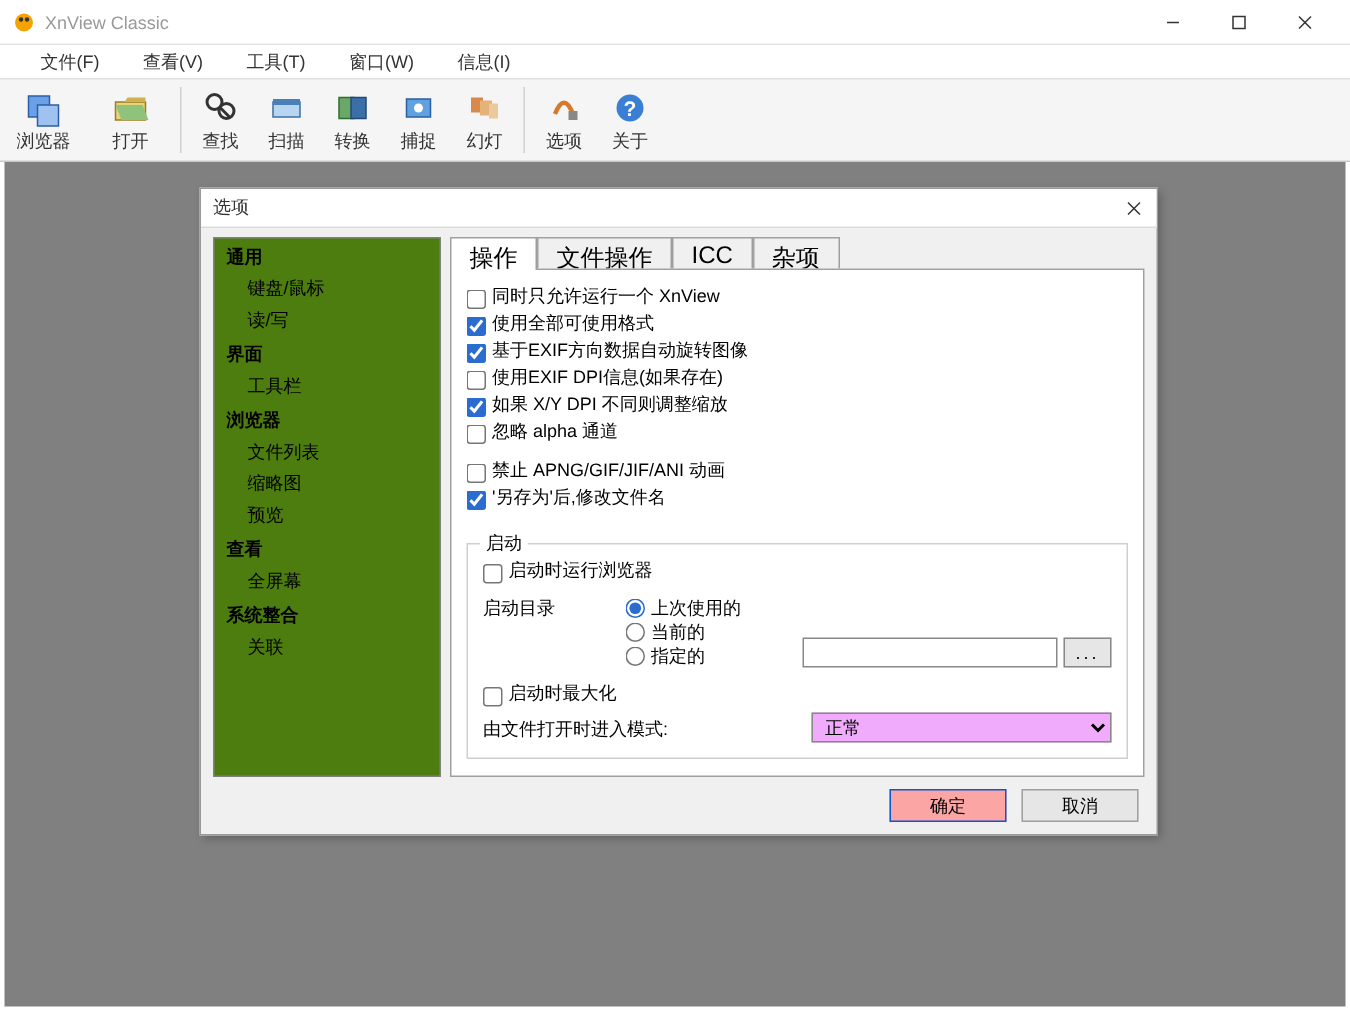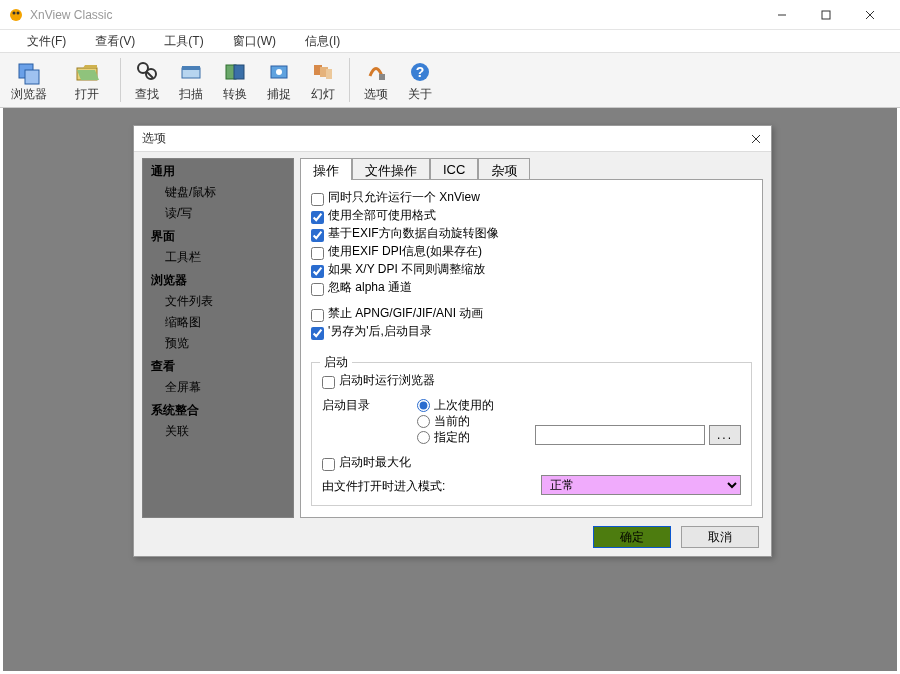--- a/index.html
+++ b/index.html
@@ -13,42 +13,42 @@
     .toolbar { height:56px; background:#f5f5f5; border-top:1px solid #e0e0e0; border-bottom:1px solid #cacaca; display:flex; align-items:center; }
     .tb-btn { display:flex; flex-direction:column; align-items:center; justify-content:center; width:44px; height:54px; font-size:12px; color:#333; cursor:default; }
     .tb-btn.big { width:58px; }
     .tb-ic { width:28px; height:28px; display:flex; align-items:center; justify-content:center; }
     .tb-sep { width:1px; height:44px; background:#d0d0d0; margin:0 4px; }
     .workspace { position:absolute; top:108px; left:3px; right:3px; bottom:3px; background:#808080; }
     .dialog { position:absolute; left:133px; top:125px; width:639px; height:432px; background:#f0f0f0; border:1px solid #9a9a9a; box-shadow:2px 2px 6px rgba(0,0,0,0.25); }
     .dlg-title { height:26px; background:#fff; display:flex; align-items:center; padding:0 8px; font-size:12px; color:#333; border-bottom:1px solid #dcdcdc; }
     .dlg-close { position:absolute; right:6px; top:4px; width:18px; height:18px; display:flex; align-items:center; justify-content:center; }
     .dlg-body { display:flex; padding:6px 8px 4px 8px; height:370px; }
-    .tree-pane { width:152px; height:100%; border:1px solid #828282; background:#737373; overflow:hidden; font-size:12px; }
+    .tree-pane { width:152px; height:100%; border:1px solid #828282; background:#4d7c0f; overflow:hidden; font-size:12px; }
     .tree-pane .hdr { font-weight:bold; padding:4px 8px 2px 8px; }
     .tree-pane .sub { padding:2px 8px 2px 22px; color:#000; }
     .right-pane { flex:1; margin-left:6px; display:flex; flex-direction:column; }
-    .tabs { height:22px; display:flex; font-size:13px; position:relative; }
+    .tabs { height:22px; display:flex; font-size:16px; position:relative; }
     .tab { padding:3px 12px 2px; border:1px solid #a0a0a0; border-bottom:none; background:#f0f0f0; margin-right:0; position:relative; }
     .tab.active { background:#fff; z-index:2; }
     .tab-content { flex:1; border:1px solid #a0a0a0; background:#fff; margin-top:-1px; padding:8px 10px; font-size:12px; position:relative; }
     .chk-row { display:flex; align-items:flex-end; height:18px; }
     .chk-row input { margin-right:4px; }
     .gap { height:8px; }
     .fieldset { border:1px solid #cfcfcf; margin-top:22px; padding:8px 10px 10px; position:relative; }
     .fieldset .legend { position:absolute; top:-9px; left:8px; background:#fff; padding:0 4px; font-size:12px; }
     .radiogrp { display:flex; flex-direction:column; margin-left:4px; }
     .radiogrp label { display:flex; align-items:center; font-size:12px; height:16px;padding-left:21px; }
     .radiogrp input { margin-right:4px; }
     .path-input { border:1px solid #888; height:20px; width:170px; background:#fff; }
     .browse-btn { width:32px; height:20px; border:1px solid #888; background:#e6e6e6; font-size:12px; display:flex; align-items:center; justify-content:center; letter-spacing:2px; }
     .mode-row { display:flex; align-items:flex-end; margin-top:4px; }
     .mode-sel { margin-left:auto; width:200px; height:20px; border:1px solid #888; background:#f0abfc; font-size:12px; padding:1px 4px; }
     .dlg-footer { position:absolute; right:12px; bottom:8px; display:flex; gap:10px; }
-    .dlg-btn { width:78px; height:22px; border:1px solid #0b57d0; background:#4d7c0f; font-size:12px; }
+    .dlg-btn { width:78px; height:22px; border:1px solid #0b57d0; background:#fca5a5; font-size:12px; }
     .dlg-btn.secondary { border:1px solid #9f9f9f; background:#e6e6e6; }
     input[type="checkbox"], input[type="radio"] { accent-color:#2a6ccf; width:13px; height:13px; }
   </style>
 </head>
 <body>
 
 <div class="titlebar">
   <span class="app-icon">
     <svg viewBox="0 0 16 16">
         <circle cx="8" cy="8" r="6" fill="#f4a300"></circle>
@@ -235,21 +235,21 @@
             </div>
           </div>
         <div class="gap"></div>
         <div id="checks2">
             <div class="chk-row">
               <input type="checkbox" style="">
               <label>禁止 APNG/GIF/JIF/ANI 动画</label>
             </div>
             <div class="chk-row">
               <input type="checkbox" checked="" style="">
-              <label>'另存为'后,启动目录</label>
+              <label>'另存为'后,修改文件名</label>
             </div>
           </div>
 
         <div class="fieldset">
           <span class="legend">启动</span>
           <div class="chk-row">
             <input type="checkbox" id="srb" style="">
             <label>启动时运行浏览器</label>
           </div>
           <div style="display:flex;align-items:flex-start;margin-top:8px">

